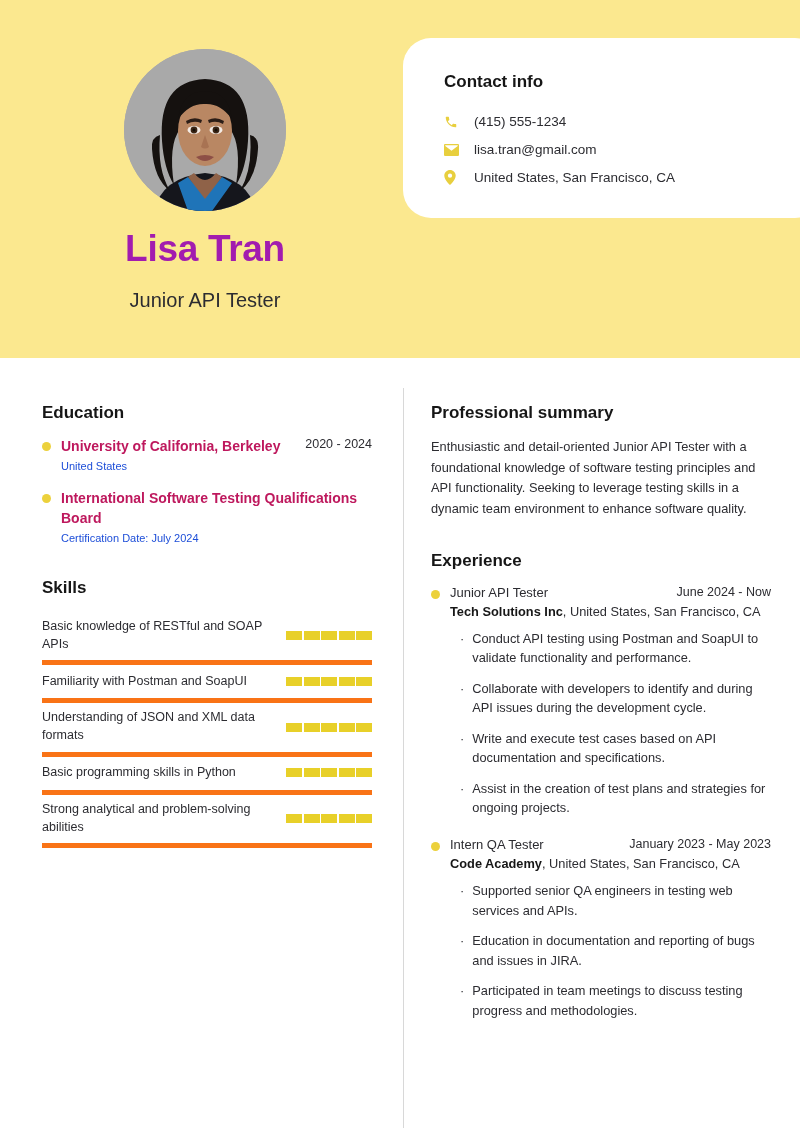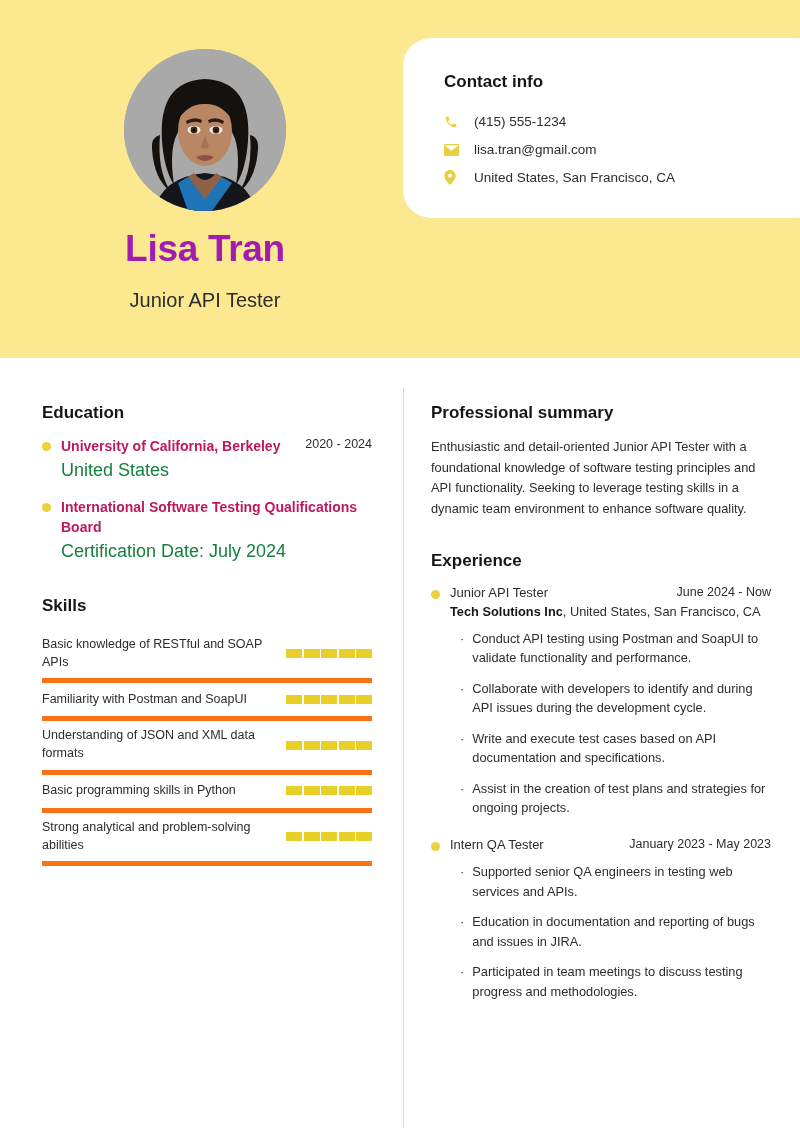--- a/index.html
+++ b/index.html
@@ -149,22 +149,22 @@
     flex: 1;
   }
   .edu-date {
     font-size: 12.5px;
     color: #2c2c31;
     white-space: nowrap;
     margin-left: 10px;
     margin-top: 0;
   }
   .edu-sub {
-    font-size: 18px;
-    color: #15803d;
+    font-size: 11px;
+    color: #1d4ed8;
     margin-left: 19px;
     margin-top: 4px;
   }
 
   
   .skills-block { margin-top: 34px; }
   .skill-row {
     display: flex;
     align-items: center;
     justify-content: space-between;
@@ -430,20 +430,21 @@
                 <span>Assist in the creation of test plans and strategies for ongoing projects.</span>
               </div>
             </div>
           </div>
           <div class="exp-item">
             <div class="exp-head">
               <span class="dot"></span>
               <span class="exp-role">Intern QA Tester</span>
               <span class="exp-date">January 2023 - May 2023</span>
             </div>
+            <div class="exp-company"><b>Code Academy</b><span>, United States, San Francisco, CA</span></div>
             <div class="exp-bullets">
               <div class="exp-bullet">
                 <span class="bullet-mark">·</span>
                 <span>Supported senior QA engineers in testing web services and APIs.</span>
               </div>
               <div class="exp-bullet">
                 <span class="bullet-mark">·</span>
                 <span>Education in documentation and reporting of bugs and issues in JIRA.</span>
               </div>
               <div class="exp-bullet">

